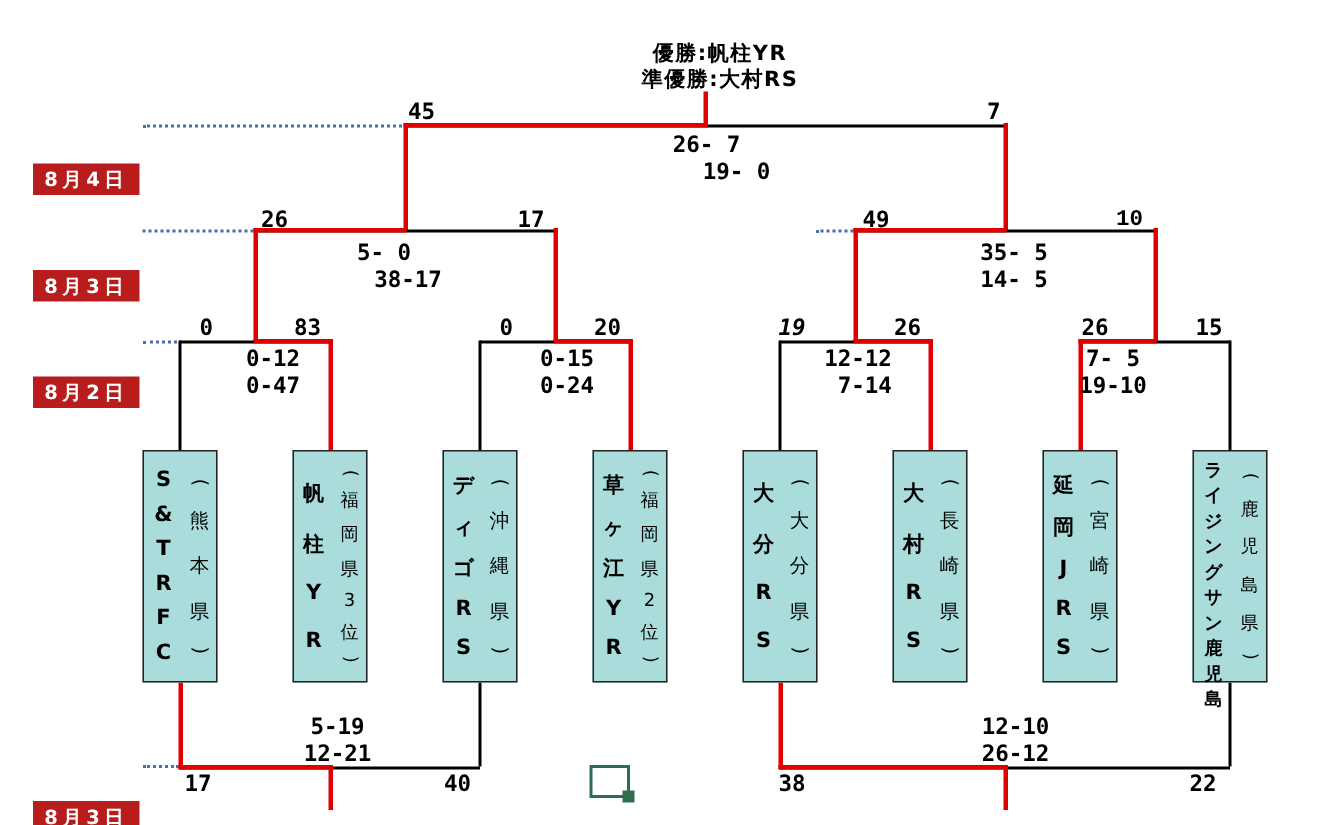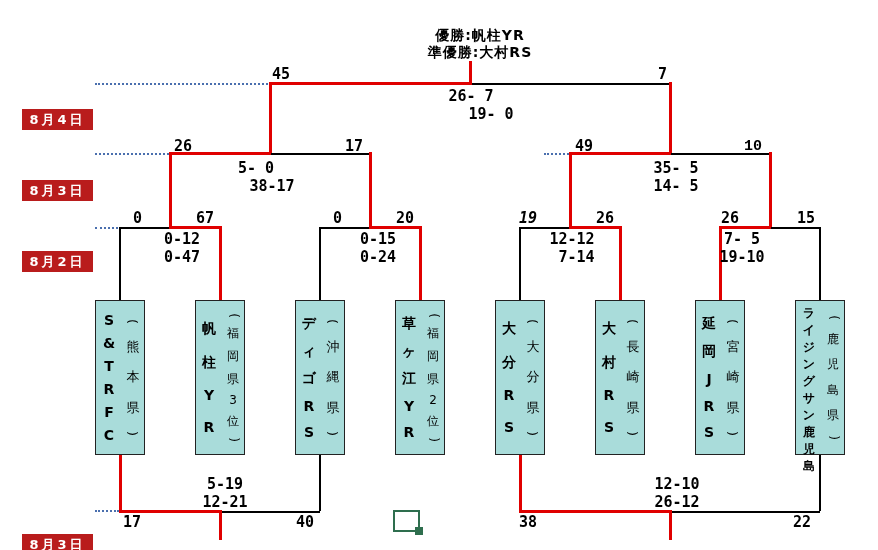--- a/index.html
+++ b/index.html
@@ -107,21 +107,21 @@
       <div class="abs" style="left: 669px; top: 510px; width: 3px; height: 30px; background: rgb(224, 0, 0);"></div>
     </div>
   <div id="texts">
       <div class="score" style="left: 272px; top: 67px;">45</div>
       <div class="score" style="left: 658px; top: 67px;">7</div>
       <div class="score" style="left: 174px; top: 139px;">26</div>
       <div class="score" style="left: 345px; top: 139px;">17</div>
       <div class="score" style="left: 575px; top: 139px;">49</div>
       <div class="score" style="left: 744px; top: 139px; font-family: Liberation Mono, monospace;">10</div>
       <div class="score" style="left: 133px; top: 211px;">0</div>
-      <div class="score" style="left: 196px; top: 211px;">67</div>
+      <div class="score" style="left: 196px; top: 211px;">83</div>
       <div class="score" style="left: 333px; top: 211px;">0</div>
       <div class="score" style="left: 396px; top: 211px;">20</div>
       <div class="score" style="left: 519px; top: 211px; font-style: italic;">19</div>
       <div class="score" style="left: 596px; top: 211px;">26</div>
       <div class="score" style="left: 721px; top: 211px;">26</div>
       <div class="score" style="left: 797px; top: 211px;">15</div>
       <div class="score" style="left: 123px; top: 515px;">17</div>
       <div class="score" style="left: 296px; top: 515px;">40</div>
       <div class="score" style="left: 519px; top: 515px;">38</div>
       <div class="score" style="left: 793px; top: 515px;">22</div>

